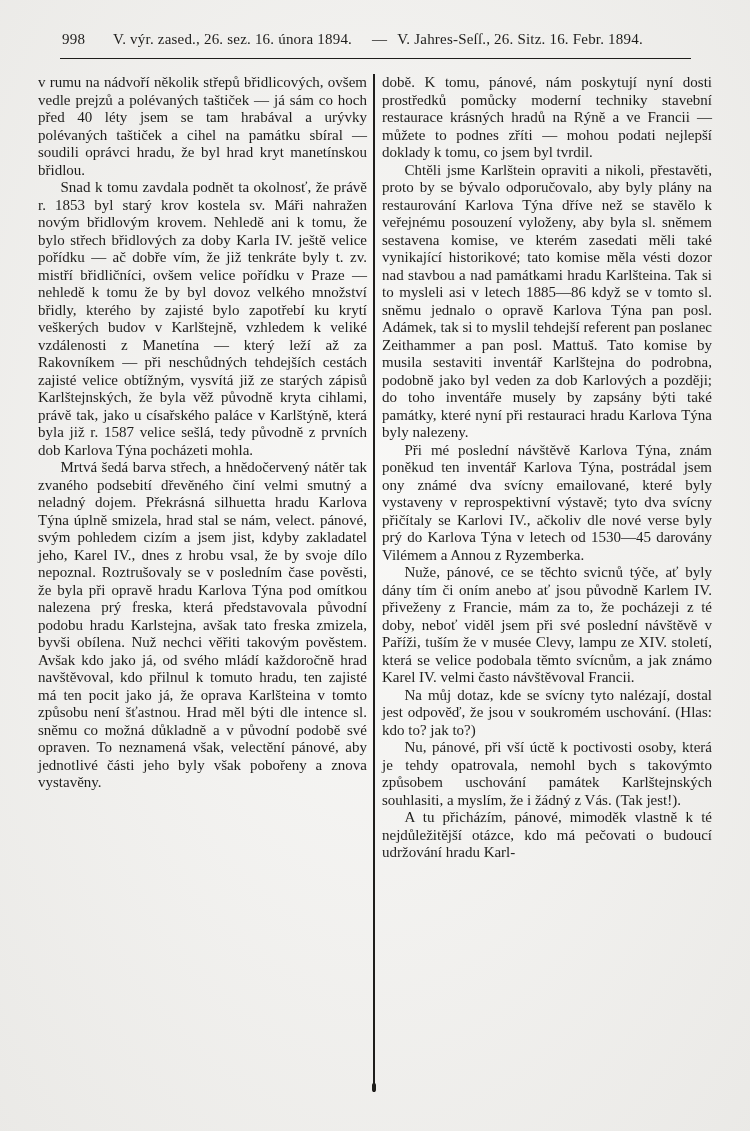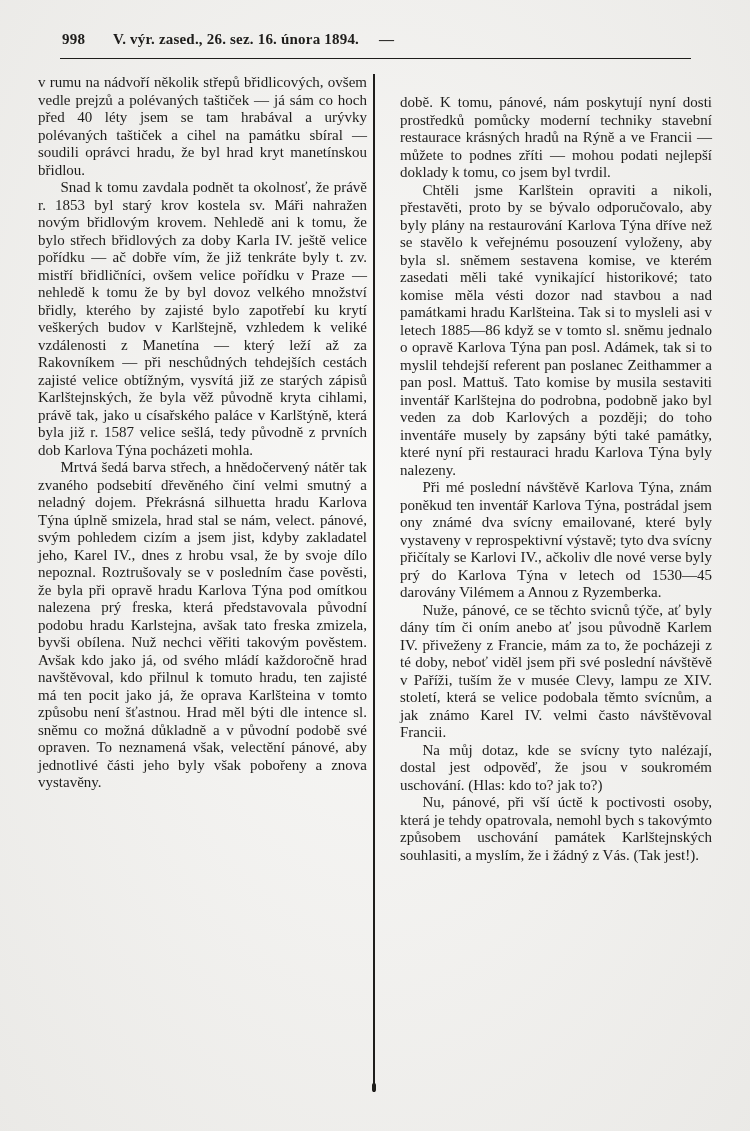--- a/index.html
+++ b/index.html
@@ -20,21 +20,21 @@
     background-image: radial-gradient(ellipse at 50% 45%, rgba(255,255,255,0.5) 0%, rgba(0,0,0,0.03) 100%);
     color: var(--ink);
     overflow: hidden;
   }
   .header {
     position: absolute;
     top: 31px; left: 62px; right: 58px;
     display: flex;
     align-items: baseline;
     font-size: 15px;
-    font-weight: bold;
+    font-weight: normal;
     white-space: nowrap;
     letter-spacing: 0.2px;
   }
   .page-number { margin-right: 28px; }
   .session-czech { margin-right: 10px; }
   .separator { margin: 0 10px; }
   .header-rule {
     position: absolute;
     top: 58px; left: 60px; width: 631px;
     border-top: 1.7px solid var(--ink);
@@ -44,21 +44,21 @@
     top: 74px; left: 38px;
     display: flex;
   }
   .col {
     width: 335px;
     font-size: 15px;
     line-height: 17.5px;
     text-align: justify;
   }
   .col-left { padding-right: 6px; }
-  .col-right { padding-left: 25px; width: 337px; margin-top: 20px; }
+  .col-right { padding-left: 7px; width: 337px; }
   .divider {
     width: 2px;
     height: 1018px;
     background: var(--ink);
     position: relative;
   }
   .divider::after {
     content: "";
     position: absolute;
     bottom: 0; left: -1px;
@@ -74,20 +74,21 @@
 </style>
 </head>
 <body>
 
 <div class="page">
 
   <div class="header">
     <span class="page-number">998</span>
     <span class="session-czech">V. výr. zased., 26. sez. 16. února 1894.</span>
     <span class="separator">—</span>
+    <span class="session-german">V. Jahres-Seſſ., 26. Sitz. 16. Febr. 1894.</span>
   </div>
 
   <div class="header-rule"></div>
 
   <div class="columns">
 
     <div class="col col-left">
       <p class="continuation">v rumu na nádvoří několik střepů břidlicových, ovšem vedle prejzů a polévaných taštiček — já sám co hoch před 40 léty jsem se tam hrabával a urývky polévaných taštiček a cihel na památku sbíral — soudili oprávci hradu, že byl hrad kryt manetínskou břidlou.</p>
       <p>Snad k tomu zavdala podnět ta okolnosť, že právě r. 1853 byl starý krov kostela sv. Máři nahražen novým břidlovým krovem. Nehledě ani k tomu, že bylo střech břidlových za doby Karla IV. ještě velice pořídku — ač dobře vím, že již tenkráte byly t. zv. mistří břidličníci, ovšem velice pořídku v Praze — nehledě k tomu že by byl dovoz velkého množství břidly, kterého by zajisté bylo zapotřebí ku krytí veškerých budov v Karlštejně, vzhledem k veliké vzdálenosti z Manetína — který leží až za Rakovníkem — při neschůdných tehdejších cestách zajisté velice obtížným, vysvítá již ze starých zápisů Karlštejnských, že byla věž původně kryta cihlami, právě tak, jako u císařského paláce v Karlštýně, která byla již r. 1587 velice sešlá, tedy původně z prvních dob Karlova Týna pocházeti mohla.</p>
       <p>Mrtvá šedá barva střech, a hnědočervený nátěr tak zvaného podsebití dřevěného činí velmi smutný a neladný dojem. Překrásná silhuetta hradu Karlova Týna úplně smizela, hrad stal se nám, velect. pánové, svým pohledem cizím a jsem jist, kdyby zakladatel jeho, Karel IV., dnes z hrobu vsal, že by svoje dílo nepoznal. Roztrušovaly se v posledním čase pověsti, že byla při opravě hradu Karlova Týna pod omítkou nalezena prý freska, která představovala původní podobu hradu Karlstejna, avšak tato freska zmizela, byvši obílena. Nuž nechci věřiti takovým pověstem. Avšak kdo jako já, od svého mládí každoročně hrad navštěvoval, kdo přilnul k tomuto hradu, ten zajisté má ten pocit jako já, že oprava Karlšteina v tomto způsobu není šťastnou. Hrad měl býti dle intence sl. sněmu co možná důkladně a v původní podobě své opraven. To neznamená však, velectění pánové, aby jednotlivé části jeho byly však pobořeny a znova vystavěny.</p>
@@ -95,17 +96,18 @@
 
     <div class="divider"></div>
 
     <div class="col col-right">
       <p class="continuation">době. K tomu, pánové, nám poskytují nyní dosti prostředků pomůcky moderní techniky stavební restaurace krásných hradů na Rýně a ve Francii — můžete to podnes zříti — mohou podati nejlepší doklady k tomu, co jsem byl tvrdil.</p>
       <p>Chtěli jsme Karlštein opraviti a nikoli, přestavěti, proto by se bývalo odporučovalo, aby byly plány na restaurování Karlova Týna dříve než se stavělo k veřejnému posouzení vyloženy, aby byla sl. sněmem sestavena komise, ve kterém zasedati měli také vynikající historikové; tato komise měla vésti dozor nad stavbou a nad památkami hradu Karlšteina. Tak si to mysleli asi v letech 1885—86 když se v tomto sl. sněmu jednalo o opravě Karlova Týna pan posl. Adámek, tak si to myslil tehdejší referent pan poslanec Zeithammer a pan posl. Mattuš. Tato komise by musila sestaviti inventář Karlštejna do podrobna, podobně jako byl veden za dob Karlových a později; do toho inventáře musely by zapsány býti také památky, které nyní při restauraci hradu Karlova Týna byly nalezeny.</p>
       <p>Při mé poslední návštěvě Karlova Týna, znám poněkud ten inventář Karlova Týna, postrádal jsem ony známé dva svícny emailované, které byly vystaveny v reprospektivní výstavě; tyto dva svícny přičítaly se Karlovi IV., ačkoliv dle nové verse byly prý do Karlova Týna v letech od 1530—45 darovány Vilémem a Annou z Ryzemberka.</p>
       <p>Nuže, pánové, ce se těchto svicnů týče, ať byly dány tím či oním anebo ať jsou původně Karlem IV. přiveženy z Francie, mám za to, že pocházeji z té doby, neboť viděl jsem při své poslední návštěvě v Paříži, tuším že v musée Clevy, lampu ze XIV. století, která se velice podobala těmto svícnům, a jak známo Karel IV. velmi často návštěvoval Francii.</p>
       <p>Na můj dotaz, kde se svícny tyto nalézají, dostal jest odpověď, že jsou v soukromém uschování. (Hlas: kdo to? jak to?)</p>
       <p>Nu, pánové, při vší úctě k poctivosti osoby, která je tehdy opatrovala, nemohl bych s takovýmto způsobem uschování památek Karlštejnských souhlasiti, a myslím, že i žádný z Vás. (Tak jest!).</p>
+      <p>A tu přicházím, pánové, mimoděk vlastně k té nejdůležitější otázce, kdo má pečovati o budoucí udržování hradu Karl-</p>
     </div>
 
   </div>
 
 </div>
 
 </body></html>

